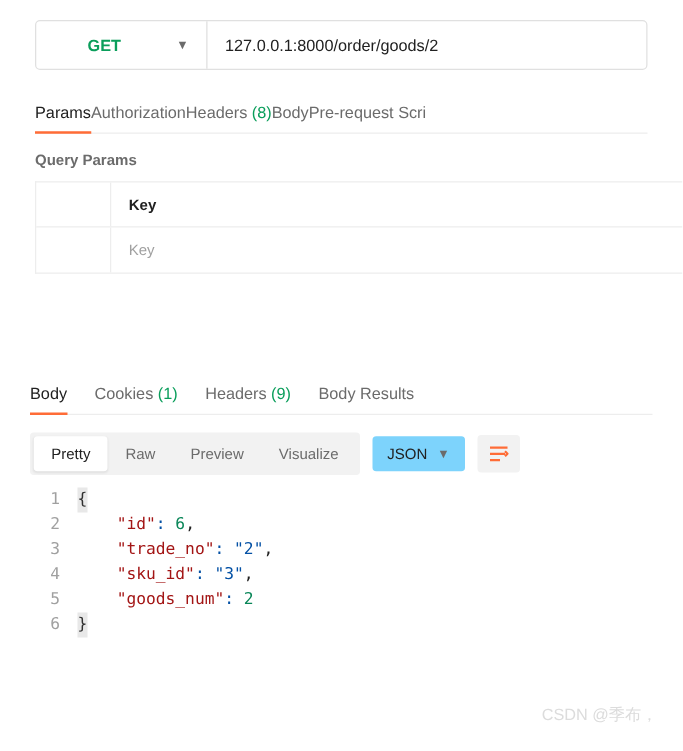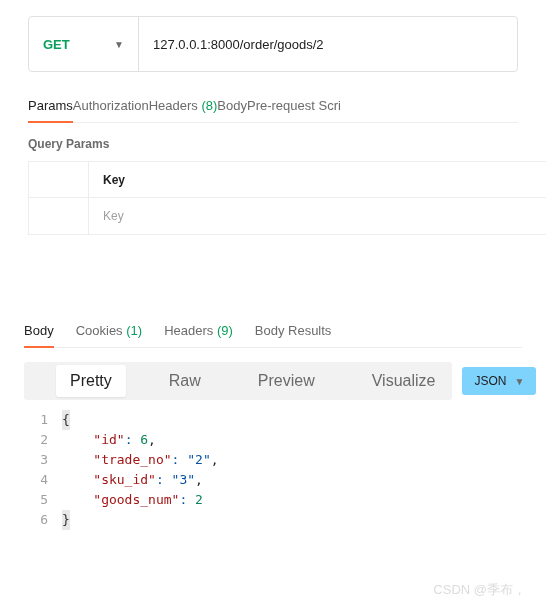--- a/index.html
+++ b/index.html
@@ -11,21 +11,22 @@
       width: 546px;
       height: 601px;
       overflow: hidden;
       position: relative;
     }
     .request-bar {
       display: flex;
       margin: 16px 28px 18px 28px;
       border: 1px solid #e0e0e0;
       border-radius: 4px;
-      height: 56px;
+      height: 40px;
+      padding-left: 27px;
     }
     .method-select {
       display: flex;
       align-items: center;
       padding: 0 14px;
       border-right: 1px solid #e0e0e0;
       min-width: 110px;
       justify-content: space-between;
       cursor: pointer;
     }
@@ -87,25 +88,24 @@
       gap: 10px;
     }
     .view-buttons {
       display: flex;
       background: #f2f2f2;
       border-radius: 3px;
       padding: 3px;
     }
     .view-btn {
       padding: 7px 14px;
-      font-size: 16px;
-      color: #6b6b6b;
-      border-radius: 3px;
-      cursor: pointer;
-      margin-left: 29px;
+      font-size: 12px;
+      color: #6b6b6b;
+      border-radius: 3px;
+      cursor: pointer;
     }
     .view-btn.active {
       background: #fff;
       color: #212121;
       box-shadow: 0 1px 2px rgba(0,0,0,0.08);
     }
     .format-select {
       display: flex;
       align-items: center;
       gap: 8px;
@@ -143,21 +143,21 @@
     }
     .line-code { white-space: pre; }
     .line1 .line-code, .line6 .line-code { background: #e8e8e8; display: inline-block; }
     .brace { color: #303030; }
     .json-key { color: #a31515; }
     .json-colon { color: #0451a5; }
     .json-str { color: #0451a5; }
     .json-num { color: #098658; }
     .watermark {
       position: absolute;
-      bottom: 2px;
+      bottom: 20px;
       right: 20px;
       color: #dcdcdc;
       font-size: 13px;
     }
   </style>
 </head>
 <body>
 
 <div class="request-bar">
   <div class="method-select">

